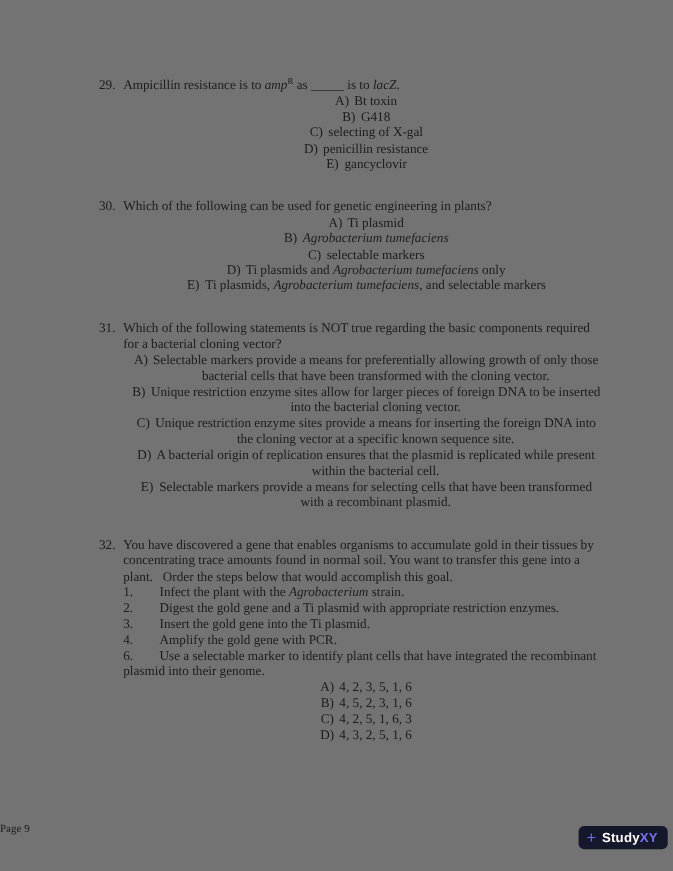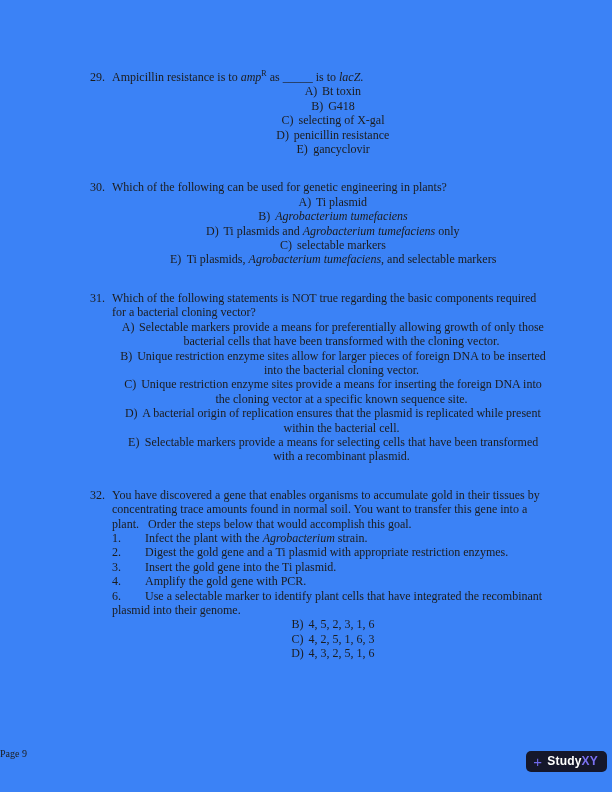--- a/index.html
+++ b/index.html
@@ -1,20 +1,20 @@
 <!DOCTYPE html>
 <html><head>
 <meta charset="utf-8">
 <style>
   html,body { margin:0; padding:0; background:#e8e8e8; }
   .page {
     position:relative;
     width:612px; height:792px;
     margin:0 auto;
-    background:#3b82f6;
+    background:#737373;
     font-family:"Liberation Serif", serif;
     font-size:12px;
     line-height:14.4px;
     color:#1c1c1c;
     overflow:hidden;
   }
   .content {
     position:absolute;
     left:90px; top:70px;
     width:458px;
@@ -84,39 +84,40 @@
         <div class="option"><span class="opt-letter">A)</span><span class="opt-text"><span class="seg">Bt toxin</span></span></div>
         <div class="option"><span class="opt-letter">B)</span><span class="opt-text"><span class="seg">G418</span></span></div>
         <div class="option"><span class="opt-letter">C)</span><span class="opt-text"><span class="seg">selecting of X-gal</span></span></div>
         <div class="option"><span class="opt-letter">D)</span><span class="opt-text"><span class="seg">penicillin resistance</span></span></div>
         <div class="option"><span class="opt-letter">E)</span><span class="opt-text"><span class="seg">gancyclovir</span></span></div>
       </div>
       <div class="question">
         <div class="q-stem"><span class="q-num">30.</span><span class="seg">Which of the following can be used for genetic engineering in plants?</span></div>
         <div class="option"><span class="opt-letter">A)</span><span class="opt-text"><span class="seg">Ti plasmid</span></span></div>
         <div class="option"><span class="opt-letter">B)</span><span class="opt-text"><span class="seg it">Agrobacterium tumefaciens</span></span></div>
+        <div class="option"><span class="opt-letter">C)</span><span class="opt-text"><span class="seg">selectable markers</span></span></div>
         <div class="option"><span class="opt-letter">D)</span><span class="opt-text"><span class="seg">Ti plasmids and </span><span class="seg it">Agrobacterium tumefaciens</span><span class="seg"> only</span></span></div>
-        <div class="option"><span class="opt-letter">C)</span><span class="opt-text"><span class="seg">selectable markers</span></span></div>
         <div class="option"><span class="opt-letter">E)</span><span class="opt-text"><span class="seg">Ti plasmids, </span><span class="seg it">Agrobacterium tumefaciens</span><span class="seg">, and selectable markers</span></span></div>
       </div>
       <div class="question">
         <div class="q-stem"><span class="q-num">31.</span><span class="seg">Which of the following statements is NOT true regarding the basic components required for a bacterial cloning vector?</span></div>
         <div class="option"><span class="opt-letter">A)</span><span class="opt-text"><span class="seg">Selectable markers provide a means for preferentially allowing growth of only those bacterial cells that have been transformed with the cloning vector.</span></span></div>
         <div class="option"><span class="opt-letter">B)</span><span class="opt-text"><span class="seg">Unique restriction enzyme sites allow for larger pieces of foreign DNA to be inserted into the bacterial cloning vector.</span></span></div>
         <div class="option"><span class="opt-letter">C)</span><span class="opt-text"><span class="seg">Unique restriction enzyme sites provide a means for inserting the foreign DNA into the cloning vector at a specific known sequence site.</span></span></div>
         <div class="option"><span class="opt-letter">D)</span><span class="opt-text"><span class="seg">A bacterial origin of replication ensures that the plasmid is replicated while present within the bacterial cell.</span></span></div>
         <div class="option"><span class="opt-letter">E)</span><span class="opt-text"><span class="seg">Selectable markers provide a means for selecting cells that have been transformed with a recombinant plasmid.</span></span></div>
       </div>
       <div class="question">
         <div class="q-stem"><span class="q-num">32.</span><span class="seg">You have discovered a gene that enables organisms to accumulate gold in their tissues by concentrating trace amounts found in normal soil. You want to transfer this gene into a plant.&nbsp;&nbsp; Order the steps below that would accomplish this goal.</span></div>
         <div class="step"><span class="step-num">1.</span><span class="step-text"><span class="seg">Infect the plant with the </span><span class="seg it">Agrobacterium</span><span class="seg"> strain.</span></span></div>
         <div class="step"><span class="step-num">2.</span><span class="step-text"><span class="seg">Digest the gold gene and a Ti plasmid with appropriate restriction enzymes.</span></span></div>
         <div class="step"><span class="step-num">3.</span><span class="step-text"><span class="seg">Insert the gold gene into the Ti plasmid.</span></span></div>
         <div class="step"><span class="step-num">4.</span><span class="step-text"><span class="seg">Amplify the gold gene with PCR.</span></span></div>
         <div class="step"><span class="step-num">6.</span><span class="step-text"><span class="seg">Use a selectable marker to identify plant cells that have integrated the recombinant plasmid into their genome.</span></span></div>
+        <div class="option"><span class="opt-letter">A)</span><span class="opt-text"><span class="seg">4, 2, 3, 5, 1, 6</span></span></div>
         <div class="option"><span class="opt-letter">B)</span><span class="opt-text"><span class="seg">4, 5, 2, 3, 1, 6</span></span></div>
         <div class="option"><span class="opt-letter">C)</span><span class="opt-text"><span class="seg">4, 2, 5, 1, 6, 3</span></span></div>
         <div class="option"><span class="opt-letter">D)</span><span class="opt-text"><span class="seg">4, 3, 2, 5, 1, 6</span></span></div>
       </div>
     </div>
 
   <div class="footer-pagenum">Page 9</div>
 
   <div class="brand-badge" style="background: rgb(21, 23, 43);">
     <span class="brand-plus" style="color: rgb(111, 104, 234);">+</span>

